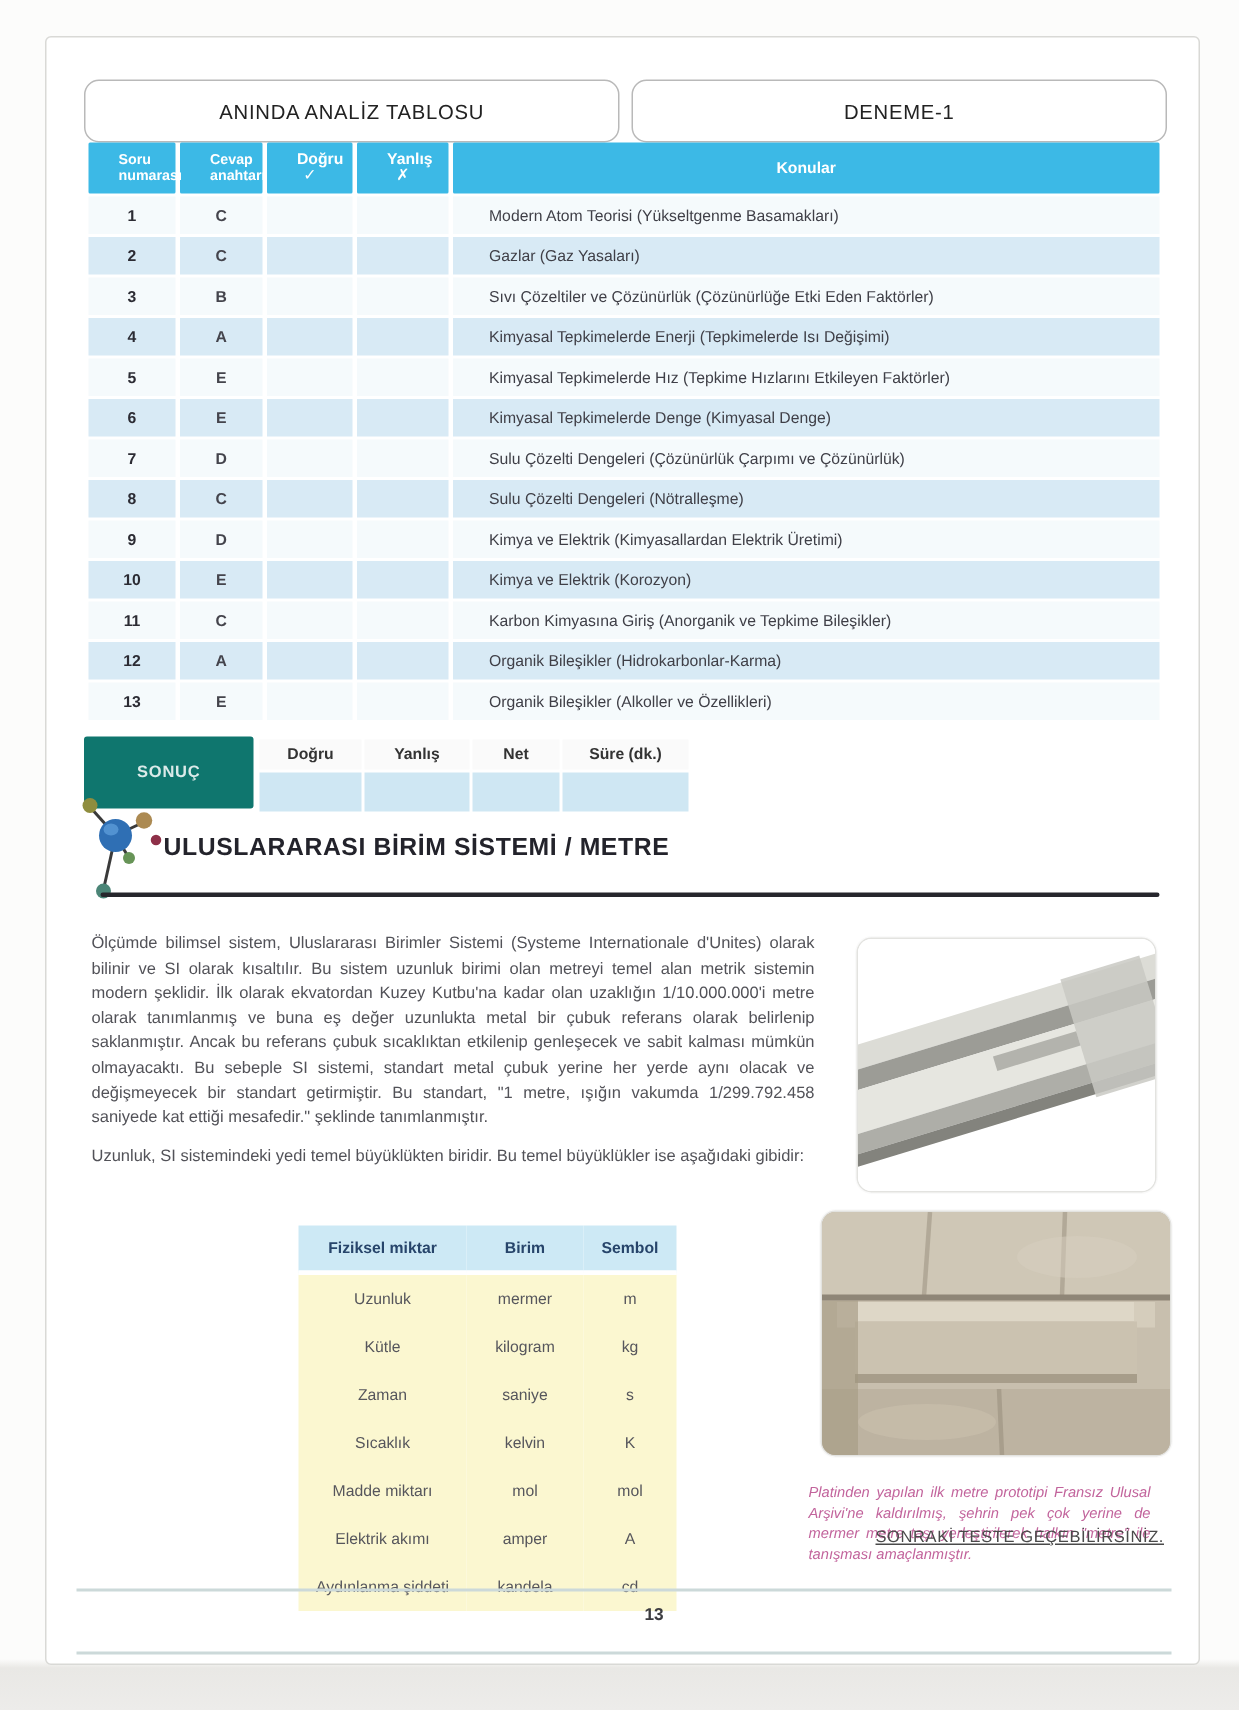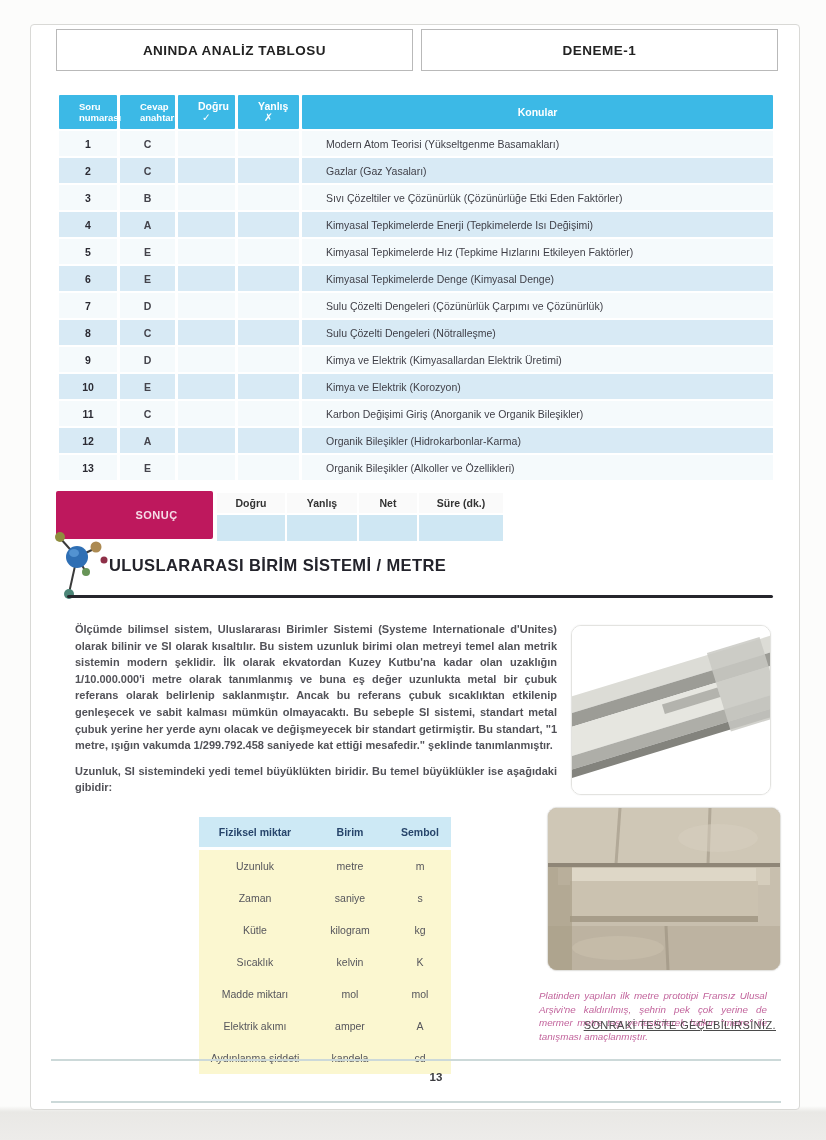--- a/index.html
+++ b/index.html
@@ -8,24 +8,24 @@
     font-family:"Liberation Sans","DejaVu Sans",sans-serif;
     background:linear-gradient(180deg,#fcfcfb 0,#fcfcfb 1106px,#e9e8e5 1112px,#edecea 100%);
     overflow:hidden;
   }
   .page{
     position:absolute;left:30px;top:24px;width:768px;height:1084px;
     background:#ffffff;border:1px solid #d9d9d6;border-radius:4px;
   }
   
   .hdr-box{
-    position:absolute;top:4px;height:40px;
-    border:1.5px solid #b9b9b9;border-radius:0;background:#fff;
+    position:absolute;top:28px;height:40px;
+    border:1.5px solid #b9b9b9;border-radius:10px;background:#fff;
     display:flex;align-items:center;justify-content:center;
-    font-weight:bold;font-size:13.5px;color:#222;letter-spacing:.5px;
+    font-weight:normal;font-size:13.5px;color:#222;letter-spacing:.5px;
   }
   .hdr-left{left:25px;width:355px;}
   .hdr-right{left:390px;width:355px;}
   
   table.analysis{
     position:absolute;left:25px;top:68px;width:720px;
     border-collapse:separate;border-spacing:3px 2px;table-layout:fixed;
   }
   table.analysis th{
     background:#3cb9e6;color:#fff;font-weight:bold;text-align:center;
@@ -37,42 +37,42 @@
     padding:0 2px;overflow:hidden;white-space:nowrap;
   }
   table.analysis tr.odd td{background:#f5fafc;}
   table.analysis tr.even td{background:#d8eaf5;}
   table.analysis td.c-no{font-weight:bold;color:#2b2b33;}
   table.analysis td.c-key{color:#44444c;font-weight:600;}
   table.analysis td.c-topic{text-align:left;padding-left:24px;}
   
   .result{position:absolute;left:25px;top:466px;display:flex;align-items:flex-start;}
   .sonuc{
-    width:113px;height:48px;background:#be185d;border-radius:2px;
+    width:113px;height:48px;background:#0f766e;border-radius:2px;
     display:flex;align-items:center;justify-content:center;
-    color:rgba(255,255,255,.85);font-weight:bold;font-size:11px;letter-spacing:.5px;padding-left:44px;
+    color:rgba(255,255,255,.85);font-weight:bold;font-size:11px;letter-spacing:.5px;
   }
   table.result-table{border-collapse:separate;border-spacing:2px;margin-left:2px;}
   table.result-table th{
     width:64px;height:20px;background:#fafafa;font-size:10.5px;
     font-weight:bold;color:#333;text-align:center;padding:0 2px;white-space:nowrap;
   }
   table.result-table th.w2{width:66px;}
   table.result-table th.w3{width:54px;text-align:center;}
   table.result-table th.w4{width:80px;}
   table.result-table td{height:24px;background:#cfe7f3;}
   
   .mol{position:absolute;left:20px;top:502px;}
   .sec-title{
     position:absolute;left:78px;top:531px;margin:0;
     font-size:16.5px;font-weight:bold;color:#23232b;letter-spacing:.4px;white-space:nowrap;
   }
   .sec-rule{position:absolute;left:36px;top:570px;width:706px;height:3px;background:#26262c;border-radius:2px;}
   
-  .article{position:absolute;left:44px;top:596px;width:482px;font-weight:bold;}
+  .article{position:absolute;left:30px;top:596px;width:482px;}
   .article p{
     margin:0 0 9px 0;font-size:11px;line-height:16.6px;color:#525258;
     text-align:justify;
   }
   
   .fig{position:absolute;border-radius:10px;overflow:hidden;border:1px solid #e3e3e0;
        box-shadow:0 0 0 1px rgba(0,0,0,.02);}
   .fig1{left:540px;top:600px;width:198px;height:168px;background:#fff;}
   .fig2{left:516px;top:782px;width:232px;height:162px;background:#c8bfae;}
   .caption{
@@ -202,21 +202,21 @@
           <td class="c-key">E</td>
           <td></td>
           <td></td>
           <td class="c-topic">Kimya ve Elektrik (Korozyon)</td>
         </tr>
       <tr class="odd">
           <td class="c-no">11</td>
           <td class="c-key">C</td>
           <td></td>
           <td></td>
-          <td class="c-topic">Karbon Değişimi Giriş (Anorganik ve Organik Bileşikler)</td>
+          <td class="c-topic">Karbon Kimyasına Giriş (Anorganik ve Tepkime Bileşikler)</td>
         </tr>
       <tr class="even">
           <td class="c-no">12</td>
           <td class="c-key">A</td>
           <td></td>
           <td></td>
           <td class="c-topic">Organik Bileşikler (Hidrokarbonlar-Karma)</td>
         </tr>
       <tr class="odd">
           <td class="c-no">13</td>
@@ -313,32 +313,32 @@
     <thead>
       <tr>
         <th>Fiziksel miktar</th>
         <th>Birim</th>
         <th>Sembol</th>
       </tr>
     </thead>
     <tbody>
       <tr>
           <td>Uzunluk</td>
-          <td>metre</td>
+          <td>mermer</td>
           <td>m</td>
+        </tr>
+      <tr>
+          <td>Kütle</td>
+          <td>kilogram</td>
+          <td>kg</td>
         </tr>
       <tr>
           <td>Zaman</td>
           <td>saniye</td>
           <td>s</td>
-        </tr>
-      <tr>
-          <td>Kütle</td>
-          <td>kilogram</td>
-          <td>kg</td>
         </tr>
       <tr>
           <td>Sıcaklık</td>
           <td>kelvin</td>
           <td>K</td>
         </tr>
       <tr>
           <td>Madde miktarı</td>
           <td>mol</td>
           <td>mol</td>

